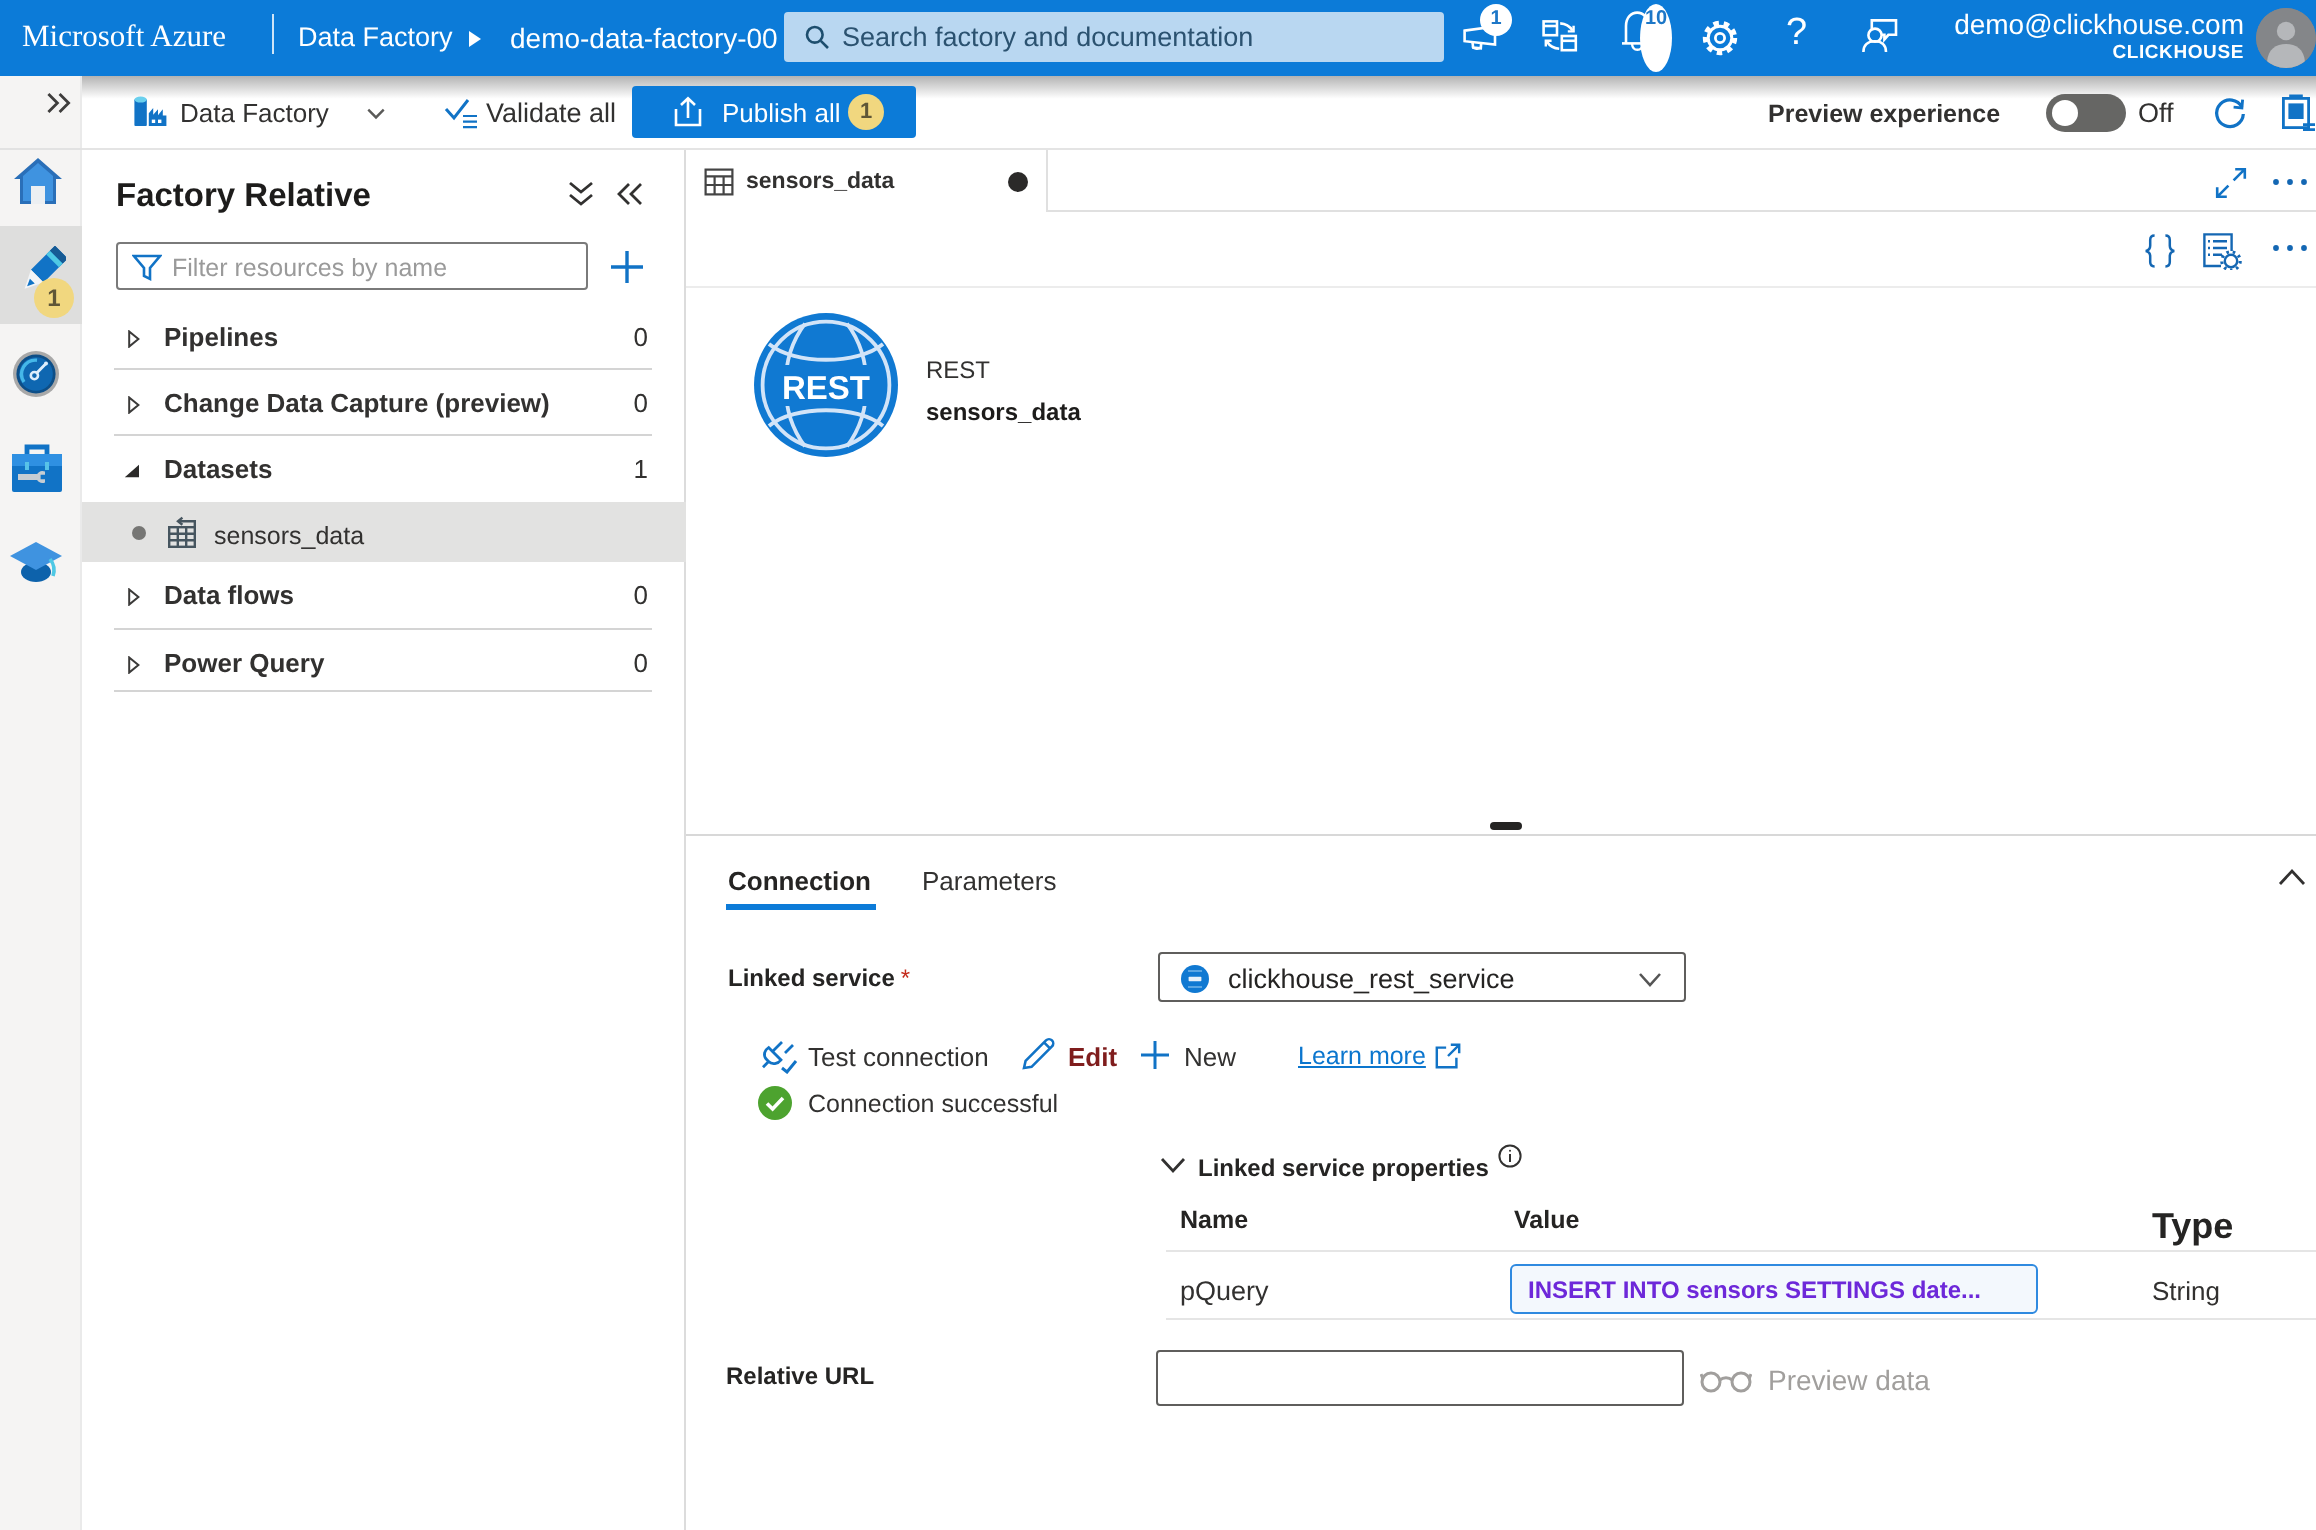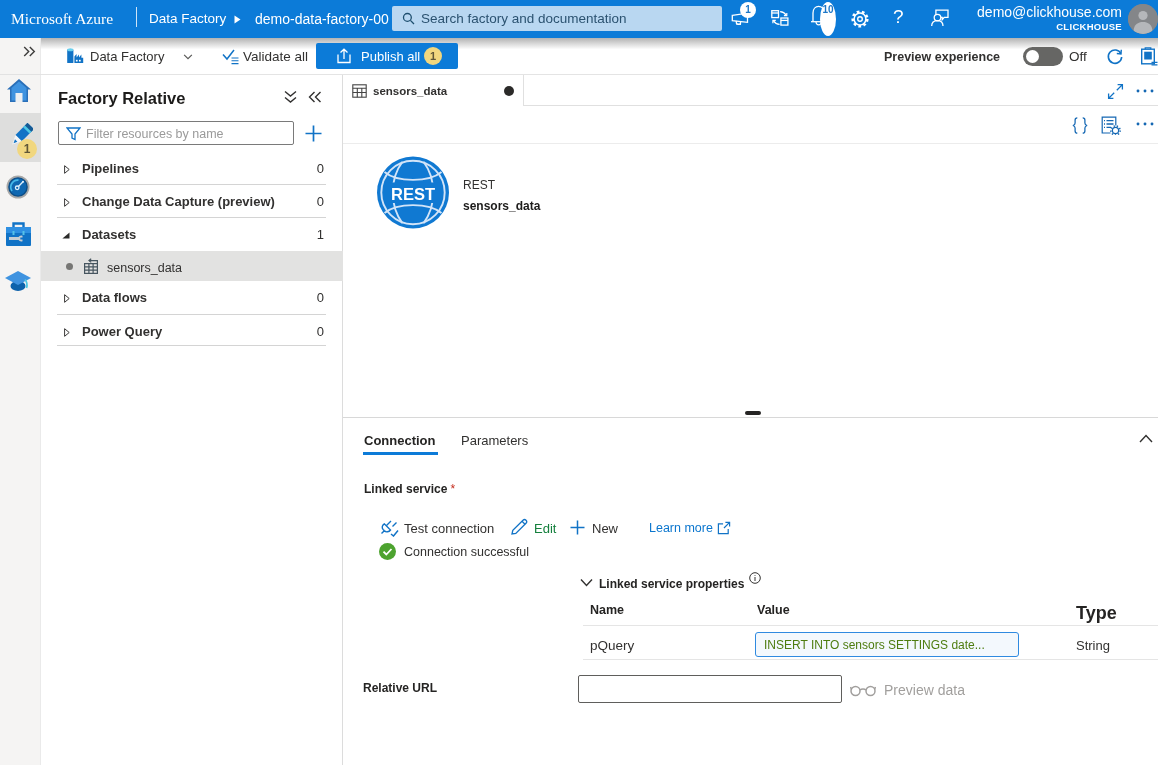--- a/index.html
+++ b/index.html
@@ -74,32 +74,32 @@
 #splithandle { left:745px; top:411px; width:16px; height:4px; background:#252423; border-radius:2px; }
 #bpanel-top { left:343px; top:417px; width:815px; height:1px; background:#d8d8d8; }
 #tab-conn { left:364px; top:433px; font-size:13px; font-weight:600; color:#252423; }
 #tab-underline { left:363px; top:452px; width:75px; height:3px; background:#0c7bd8; }
 #tab-param { left:461px; top:433px; font-size:13px; color:#323130; }
 #ls-label { left:364px; top:482px; font-size:12px; font-weight:600; color:#252423; }
 #ls-label .req { color:#c42b1c; font-weight:400; margin-left:3px; }
 #ls-dd { left:579px; top:476px; width:264px; height:25px; border:1px solid #5f5e5c; border-radius:2px; background:#fff; }
 #ls-dd .txt { position:absolute; left:34px; top:5px; font-size:13.5px; color:#252423; }
 #tc-lbl { left:404px; top:521px; font-size:13px; color:#323130; }
-#edit-lbl { left:534px; top:521px; font-size:13px; color:#15803d; }
+#edit-lbl { left:534px; top:521px; font-size:13px; color:#7f1d1d;font-weight:bold; }
 #new-lbl { left:592px; top:521px; font-size:13px; color:#323130; }
-#learn-lbl { left:649px; top:521px; font-size:12.5px; color:#0b76ce; }
+#learn-lbl { left:649px; top:521px; font-size:12.5px; color:#0b76ce;text-decoration:underline; }
 #succ-lbl { left:404px; top:545px; font-size:12.5px; color:#323130; }
 #lsp-lbl { left:599px; top:577px; font-size:12px; font-weight:600; color:#252423; }
 #th-name { left:590px; top:603px; font-size:12.5px; font-weight:600; color:#252423; }
 #th-value { left:757px; top:603px; font-size:12.5px; font-weight:600; color:#252423; }
 #th-type { left:1076px; top:603px; font-size:18px; font-weight:600; color:#252423; }
 #hdr-line { left:583px; top:625px; width:575px; height:1px; background:#e5e5e5; }
 #td-name { left:590px; top:638px; font-size:13.5px; color:#323130; }
 #val-input { left:755px; top:632px; width:264px; height:25px; border:1px solid #2f8ae0; border-radius:3px; background:#f3f8fd; }
-#val-input .txt { position:absolute; left:8px; top:5px; font-size:12px; font-weight:400; color:#4d7c0f; white-space:nowrap; }
+#val-input .txt { position:absolute; left:8px; top:5px; font-size:12px; font-weight:700; color:#6d28d9; white-space:nowrap; }
 #td-type { left:1076px; top:638px; font-size:13px; color:#323130; }
 #row-line { left:583px; top:659px; width:575px; height:1px; background:#e5e5e5; }
 #rel-lbl { left:363px; top:681px; font-size:12px; font-weight:600; color:#252423; }
 #rel-input { left:578px; top:675px; width:264px; height:28px; border:1px solid #5f5e5c; border-radius:2px; background:#fff; }
 #pv-lbl { left:884px; top:682px; font-size:14px; color:#a19f9d; }
 </style>
 </head>
 <body>
 <div id="page">
 
@@ -419,20 +419,31 @@
   <div class="abs" id="splithandle"></div>
   <div class="abs" id="bpanel-top"></div>
   <div class="abs" id="tab-conn">Connection</div>
   <div class="abs" id="tab-underline"></div>
   <div class="abs" id="tab-param">Parameters</div>
   <svg class="abs" style="left:1139px; top:434px;" width="14" height="9" viewBox="0 0 14 9" fill="none" stroke="#323130" stroke-width="1.4">
     <path d="M1 8 L7 1.5 L13 8"></path>
   </svg>
 
   <div class="abs" id="ls-label">Linked service<span class="req">*</span></div>
+  <div class="abs" id="ls-dd">
+    <svg style="position:absolute;left:10px;top:5px" width="15" height="15" viewBox="0 0 15 15">
+      <circle cx="7.5" cy="7.5" r="7" fill="#1079d2"></circle>
+      <rect x="4.3" y="6.4" width="6.4" height="2.2" rx="0.4" fill="#e8f1fa"></rect>
+      <path d="M4 3.5 h7 M4 11.5 h7" stroke="#5ba6e3" stroke-width="0.9"></path>
+    </svg>
+    <span class="txt">clickhouse_rest_service</span>
+    <svg style="position:absolute;right:11px;top:9px" width="12" height="8" viewBox="0 0 12 8" fill="none" stroke="#555" stroke-width="1.3">
+      <path d="M1 1 L6 6.5 L11 1"></path>
+    </svg>
+  </div>
 
   <svg class="abs" style="left:379px; top:518px;" width="20" height="19" viewBox="0 0 20 19" fill="none" stroke="#1173c6" stroke-width="1.4">
     <path d="M7.5 7.5 L12 3 M13.5 8.5 L17.5 4.5"></path>
     <path d="M6.5 8.5 L11 13 C9.5 15 6.5 15.5 4.8 13.8 L2 16.6 M4.8 13.8 L3.5 12.4 C2 10.5 2.8 8 4.8 6.8 L9.5 11.5" transform="translate(0.5,-1)"></path>
     <path d="M12 16 L14.5 18 L19 12.5" stroke-width="1.5"></path>
   </svg>
   <div class="abs" id="tc-lbl">Test connection</div>
   <svg class="abs" style="left:510px; top:518px;" width="18" height="18" viewBox="0 0 18 18" fill="none" stroke="#1173c6" stroke-width="1.3">
     <path d="M2 16 L2.8 12.4 L13 2.2 C13.8 1.4 15.2 1.4 16 2.2 C16.8 3 16.8 4.4 16 5.2 L5.8 15.4 L2 16 Z"></path>
     <path d="M12 3.2 L15 6.2"></path>

